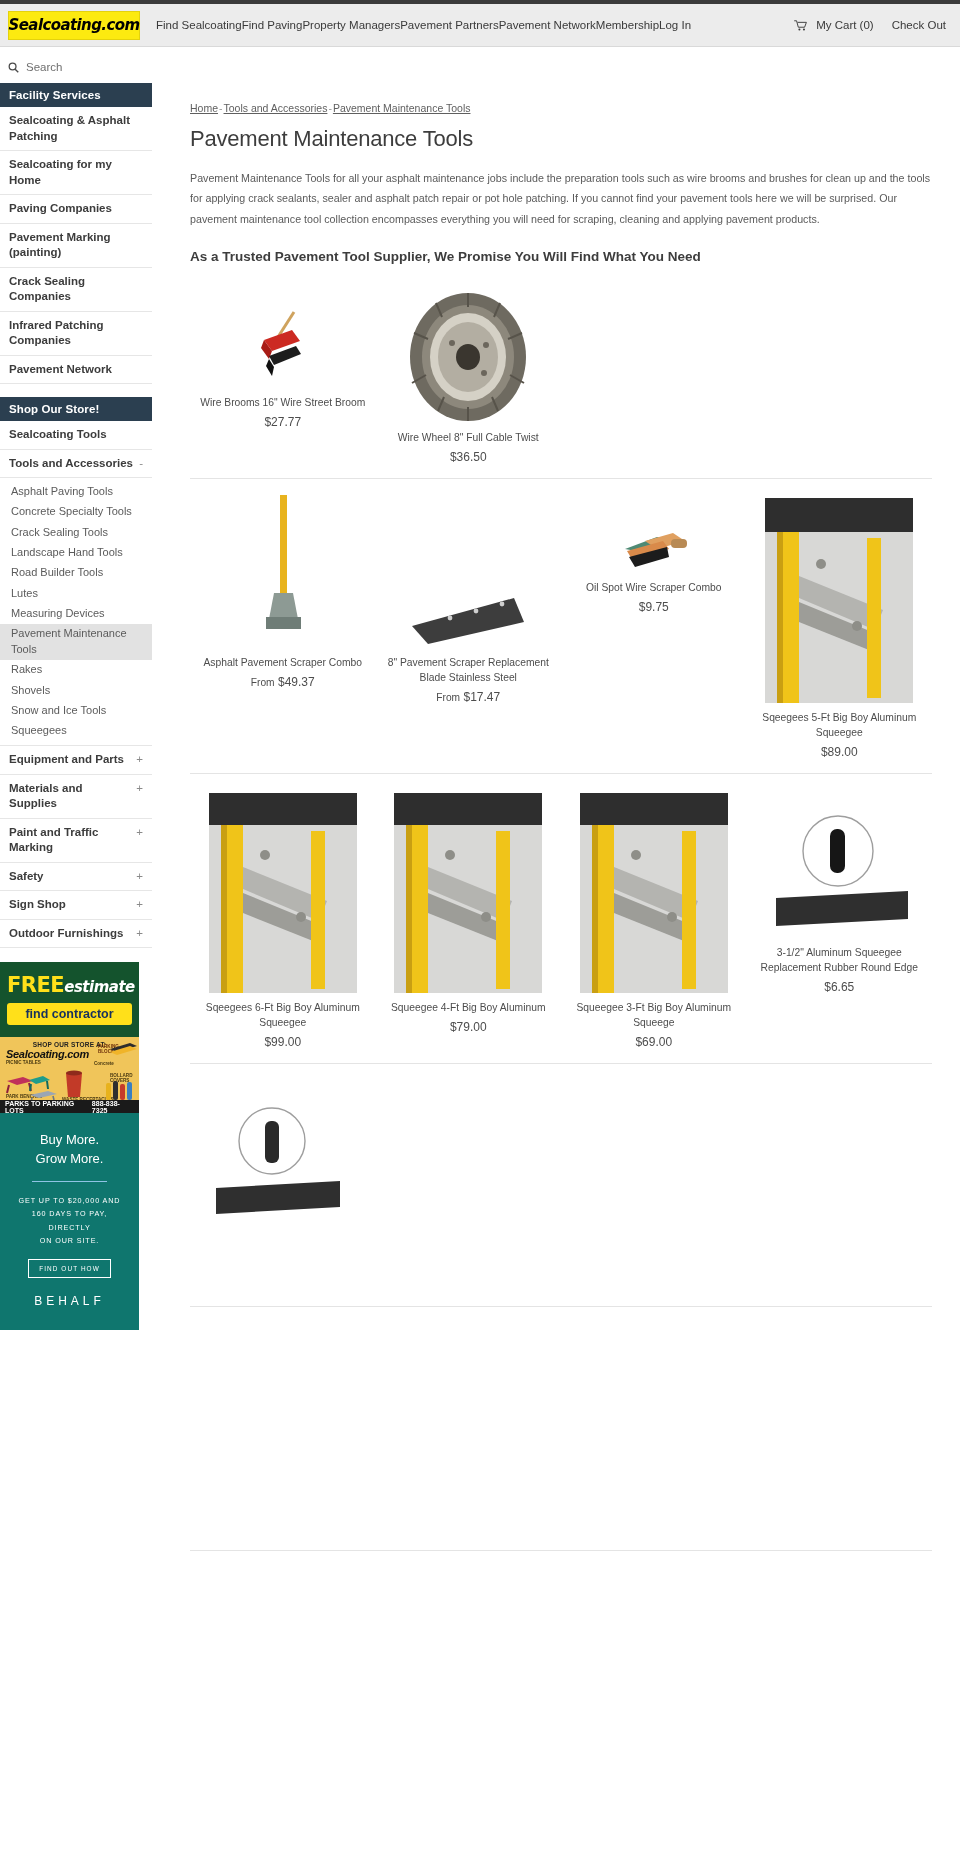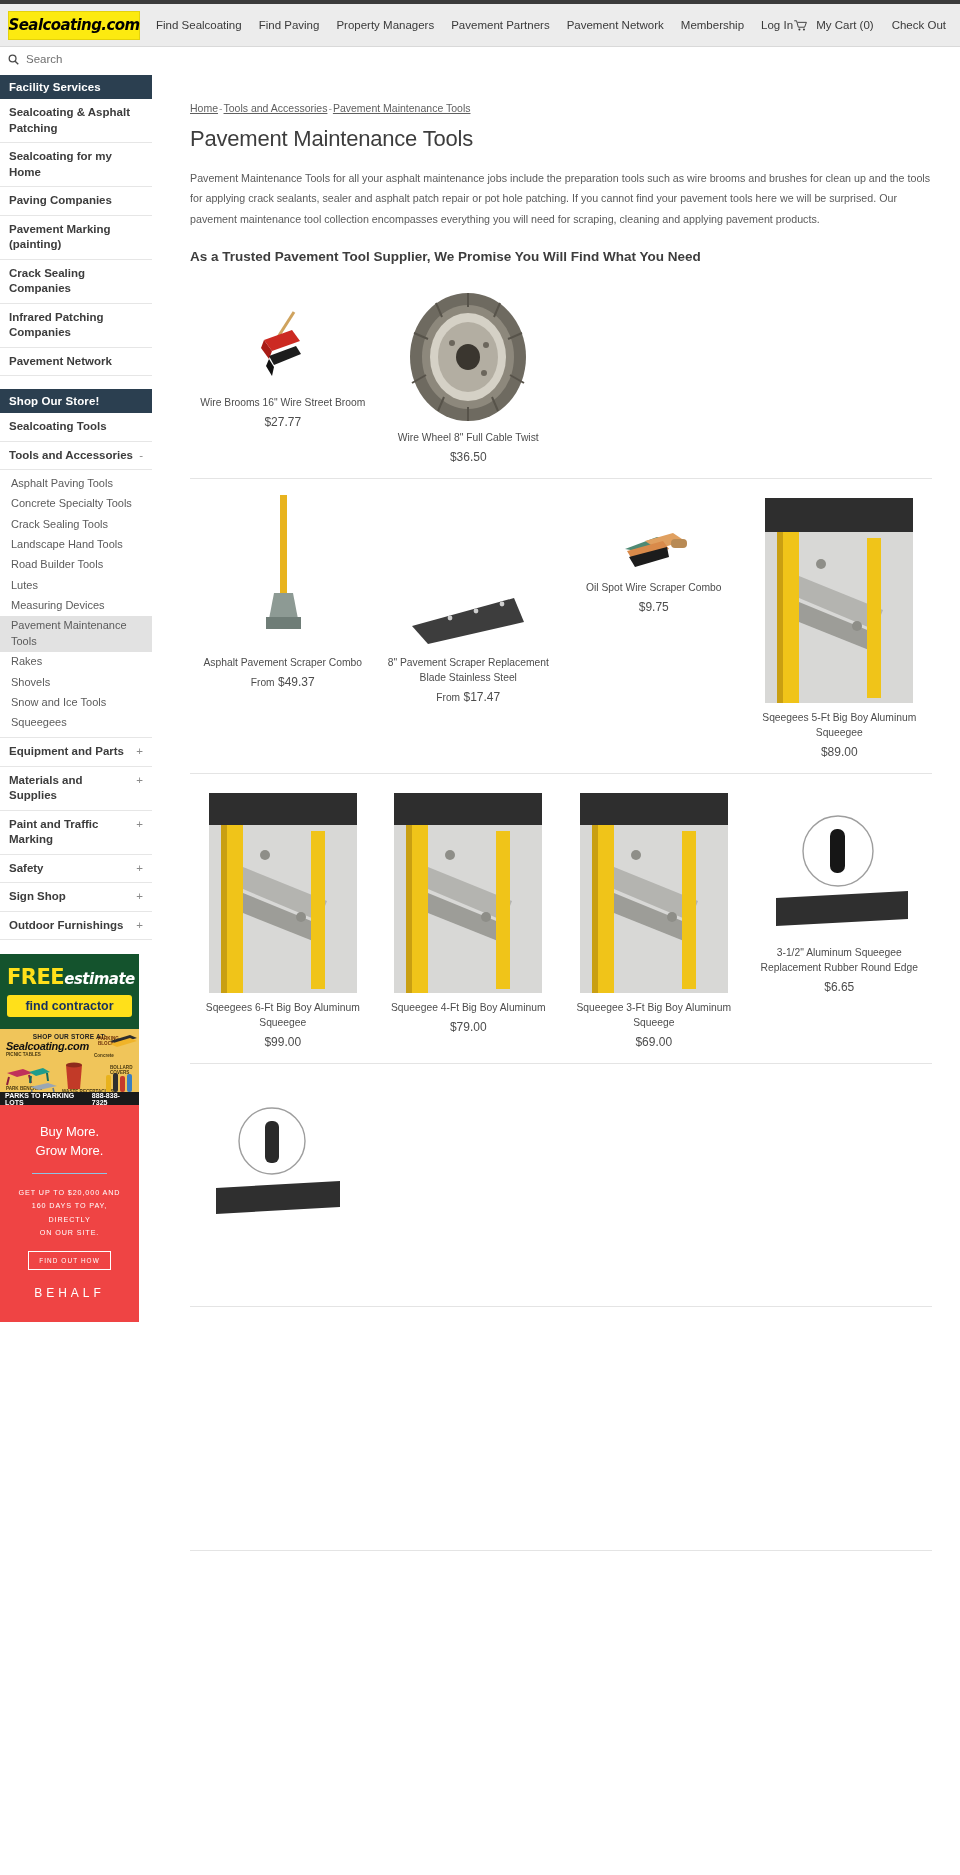--- a/index.html
+++ b/index.html
@@ -32,39 +32,39 @@
   }
   .logo-text {
     font-family: "DejaVu Sans", sans-serif;
     font-weight: bold;
     font-style: italic;
     font-size: 15px;
     color: #000;
     letter-spacing: -0.6px;
     line-height: 1;
   }
-  .nav { display: flex; align-items: flex-start; gap: 17px; }
+  .nav { display: flex; align-items: flex-start; }
   .nav a {
     font-size: 11.5px;
     color: #3a3a3a;
     text-decoration: none;
     white-space: nowrap;
   }
   .header-right {
     margin-left: auto;
     display: flex; align-items: center; gap: 18px;
   }
   .cart { display: flex; align-items: center; gap: 9px; font-size: 11.5px; color: #3a3a3a; }
   .cart-icon { width: 13px; height: 11px; display:block; }
 
   
   .page { display: flex; align-items: flex-start; }
 
   
-  .sidebar { width: 152px; flex: none; padding-top: 0; }
+  .sidebar { width: 152px; flex: none; padding-top: 8px; }
   .search-row {
     display: flex; align-items: center; gap: 7px;
     padding: 6px 6px 10px 8px;
   }
   .search-icon { width: 11px; height: 11px; display:block; }
   .search-label { font-size: 11.5px; color: #6f6f6f; }
 
   .menu-head {
     background: #2b3f50;
     color: #ffffff;
@@ -132,21 +132,21 @@
     font-size: 4.6px; font-weight: bold; color: #4a3a12; padding-left: 6px;
   }
   .ad-store .bar {
     position: absolute; left:0; right:0; bottom:0; height: 13px;
     background: #1a1a1a; color: #fff;
     font-size: 7px; font-weight: bold;
     display: flex; align-items: center; justify-content: space-between;
     padding: 0 5px;
   }
   .ad-behalf {
-    background: #ef4444;
+    background: #0f766e;
     color: #ffffff;
     text-align: center;
     padding: 18px 10px 22px;
   }
   .ad-behalf .bm1 { font-size: 13px; line-height: 1.45; font-weight: normal; }
   .ad-behalf hr { border: none; border-top: 1px solid #8fc3e4; margin: 12px 22px; }
   .ad-behalf .bm2 { font-size: 7.2px; letter-spacing: .9px; line-height: 1.85; }
   .ad-behalf .bbtn {
     display: inline-block; margin-top: 12px;
     border: 1px solid #ffffff; padding: 5px 10px;

